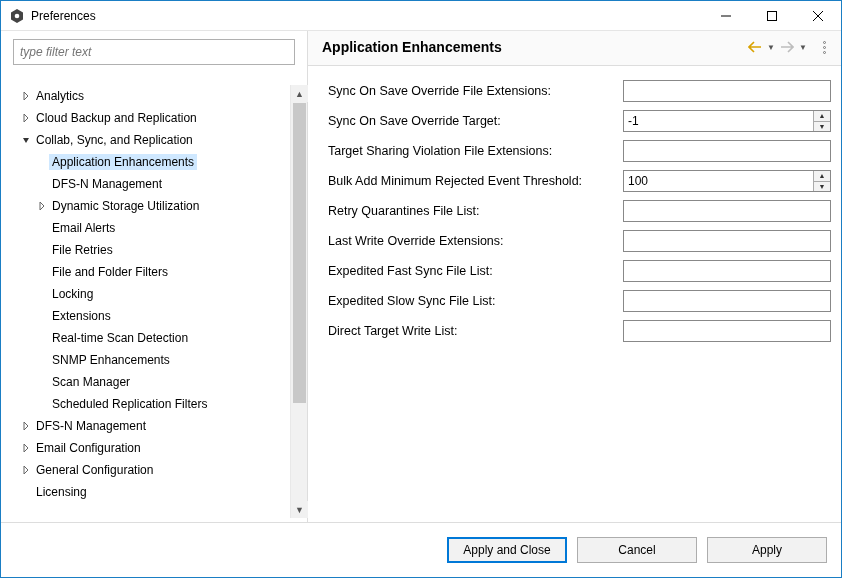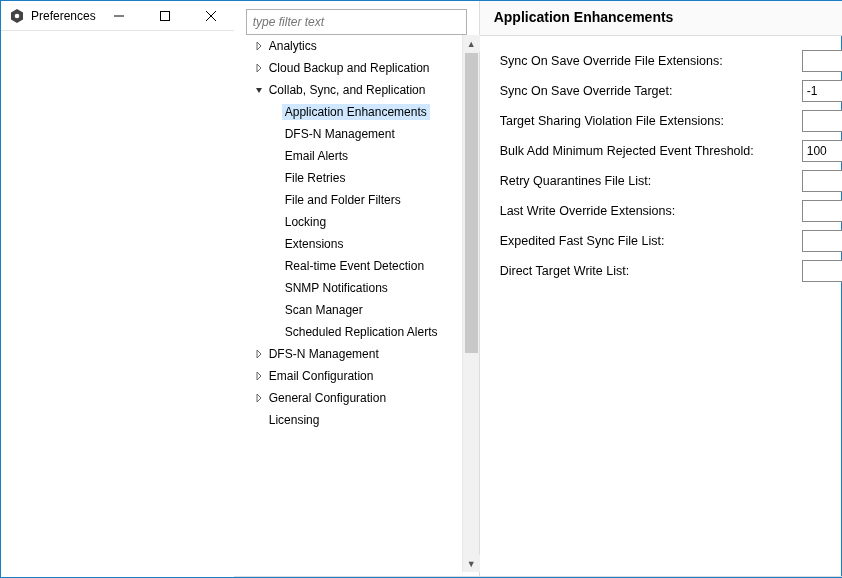--- a/index.html
+++ b/index.html
@@ -6,21 +6,21 @@
   html, body {
     margin: 0; padding: 0;
     font-family: "Segoe UI", Tahoma, sans-serif;
     font-size: 12px;
     color: #000;
     background: #fff;
   }
   .window {
     width: 842px; height: 578px;
     border: 1px solid #1a7ec4;
-    display: flex; flex-direction: row;
+    display: flex; flex-direction: column;
     background: #fff;
   }
   .titlebar {
     height: 30px;
     display: flex; align-items: center;
     padding: 0 0 0 8px;
     border-bottom: 1px solid #e5e5e5;
   }
   .titlebar .app-icon {
     width: 16px; height: 16px;
@@ -35,34 +35,34 @@
     font-family: inherit;
   }
 
   .body {
     flex: 1; display: flex; min-height: 0;
     border-bottom: 1px solid #ddd;
   }
 
   
   .left {
-    width: 245px;
+    width: 306px;
     display: flex; flex-direction: column;
     padding: 8px 0 4px 12px;
   }
   .filter-wrap { padding-right: 12px; }
   .filter {
     width: 100%; height: 26px;
     border: 1px solid #b0b0b0;
     padding: 2px 6px;
     font-size: 12px; font-style: italic; color: #6d6d6d;
     outline: none;
   }
   .tree-wrap {
-    flex: 1; margin-top: 0;
+    flex: 1; margin-top: 20px;
     display: flex;
     min-height: 0;
   }
   .tree {
     flex: 1;
     overflow: hidden;
     padding-right: 4px;
   }
   .tree-item {
     display: flex; align-items: center;
@@ -238,20 +238,26 @@
             </div>
             <div class="tree-item d1 selected">
               <span class="arrow"></span>
               <span class="label">Application Enhancements</span>
             </div>
             <div class="tree-item d1">
               <span class="arrow"></span>
               <span class="label">DFS-N Management</span>
             </div>
             <div class="tree-item d1">
+              <span class="arrow"><svg width="8" height="8" viewBox="0 0 8 8">
+                  <path d="M2 0 L6 4 L2 8 Z" fill="none" stroke="#666" stroke-width="1"></path>
+                </svg></span>
+              <span class="label">Dynamic Storage Utilization</span>
+            </div>
+            <div class="tree-item d1">
               <span class="arrow"></span>
               <span class="label">Email Alerts</span>
             </div>
             <div class="tree-item d1">
               <span class="arrow"></span>
               <span class="label">File Retries</span>
             </div>
             <div class="tree-item d1">
               <span class="arrow"></span>
               <span class="label">File and Folder Filters</span>
@@ -259,33 +265,33 @@
             <div class="tree-item d1">
               <span class="arrow"></span>
               <span class="label">Locking</span>
             </div>
             <div class="tree-item d1">
               <span class="arrow"></span>
               <span class="label">Extensions</span>
             </div>
             <div class="tree-item d1">
               <span class="arrow"></span>
-              <span class="label">Real-time Event Detection</span>
-            </div>
-            <div class="tree-item d1">
-              <span class="arrow"></span>
-              <span class="label">SNMP Notifications</span>
+              <span class="label">Real-time Scan Detection</span>
+            </div>
+            <div class="tree-item d1">
+              <span class="arrow"></span>
+              <span class="label">SNMP Enhancements</span>
             </div>
             <div class="tree-item d1">
               <span class="arrow"></span>
               <span class="label">Scan Manager</span>
             </div>
             <div class="tree-item d1">
               <span class="arrow"></span>
-              <span class="label">Scheduled Replication Alerts</span>
+              <span class="label">Scheduled Replication Filters</span>
             </div>
             <div class="tree-item d0">
               <span class="arrow"><svg width="8" height="8" viewBox="0 0 8 8">
                   <path d="M2 0 L6 4 L2 8 Z" fill="none" stroke="#666" stroke-width="1"></path>
                 </svg></span>
               <span class="label">DFS-N Management</span>
             </div>
             <div class="tree-item d0">
               <span class="arrow"><svg width="8" height="8" viewBox="0 0 8 8">
                   <path d="M2 0 L6 4 L2 8 Z" fill="none" stroke="#666" stroke-width="1"></path>
@@ -371,20 +377,24 @@
           </div>
           <div class="row">
             <div class="flabel">Last Write Override Extensions:</div>
             <input class="finput" style="">
           </div>
           <div class="row">
             <div class="flabel">Expedited Fast Sync File List:</div>
             <input class="finput" style="">
           </div>
           <div class="row">
+            <div class="flabel">Expedited Slow Sync File List:</div>
+            <input class="finput" style="">
+          </div>
+          <div class="row">
             <div class="flabel">Direct Target Write List:</div>
             <input class="finput" style="">
           </div>
         </div>
     </div>
   </div>
 
   <div class="footer">
     <div class="btn primary">Apply and Close</div>
     <div class="btn">Cancel</div>

